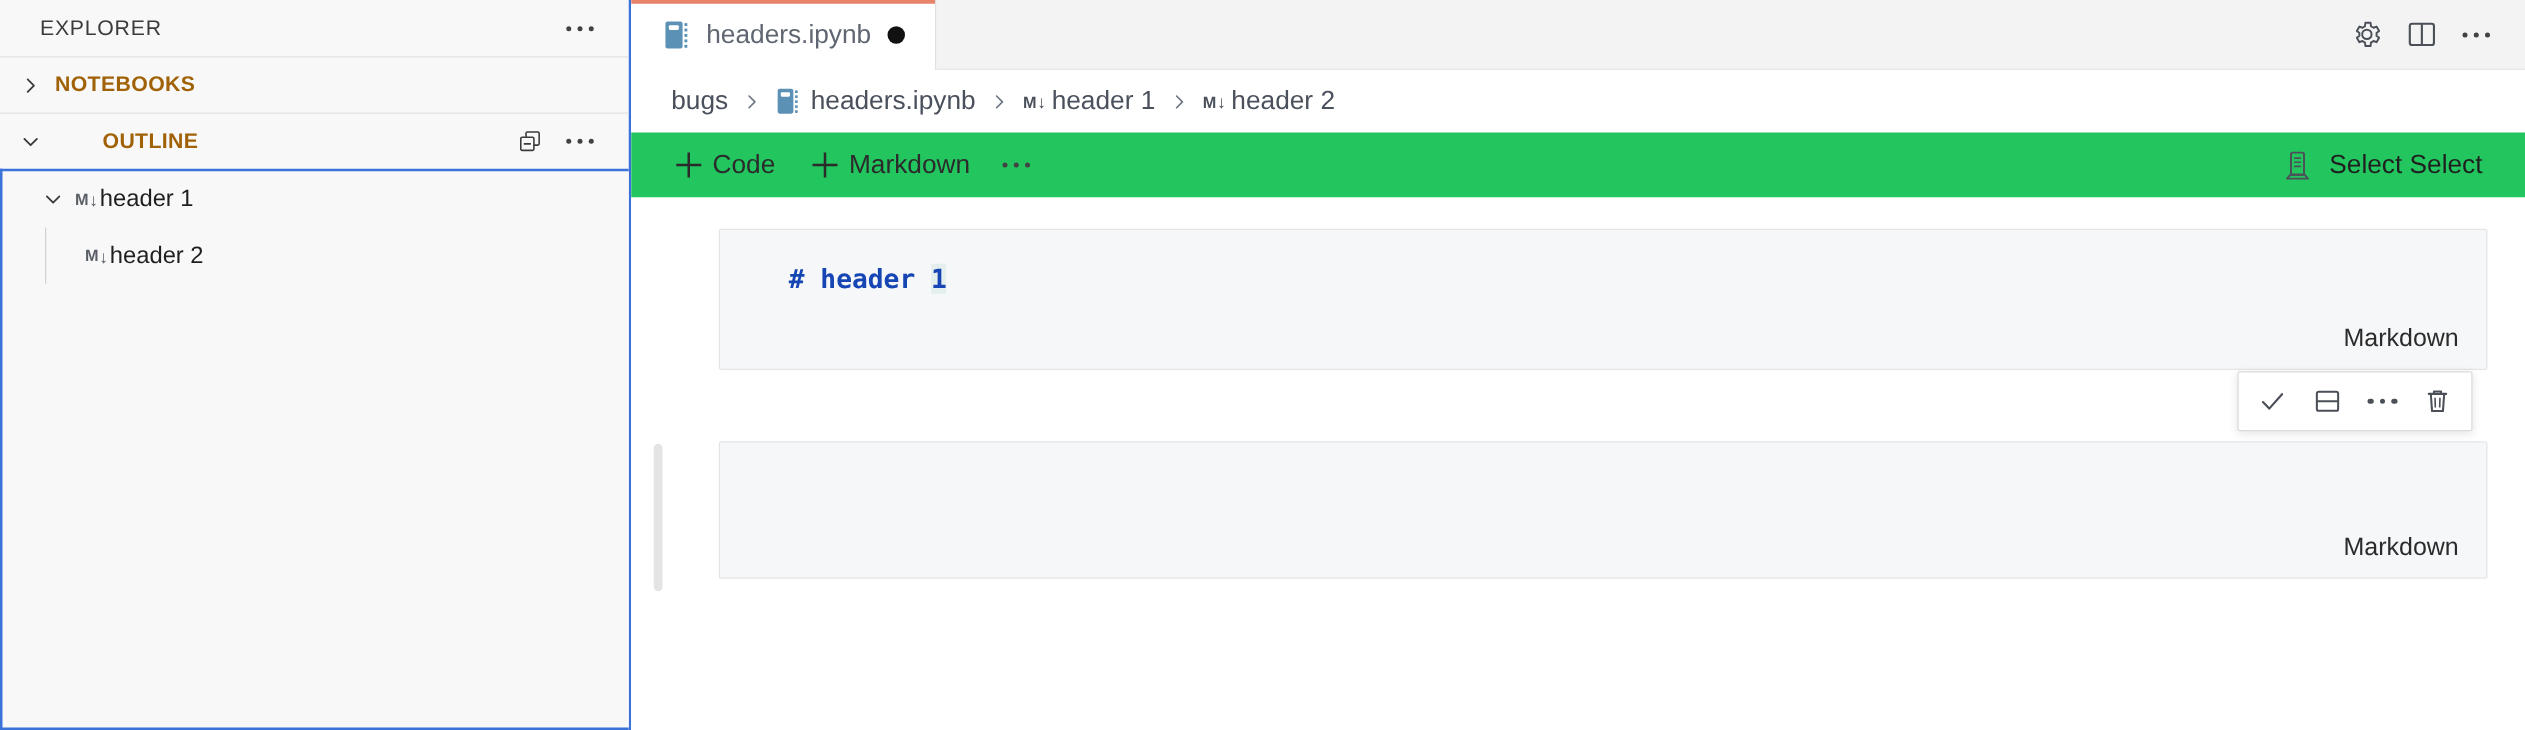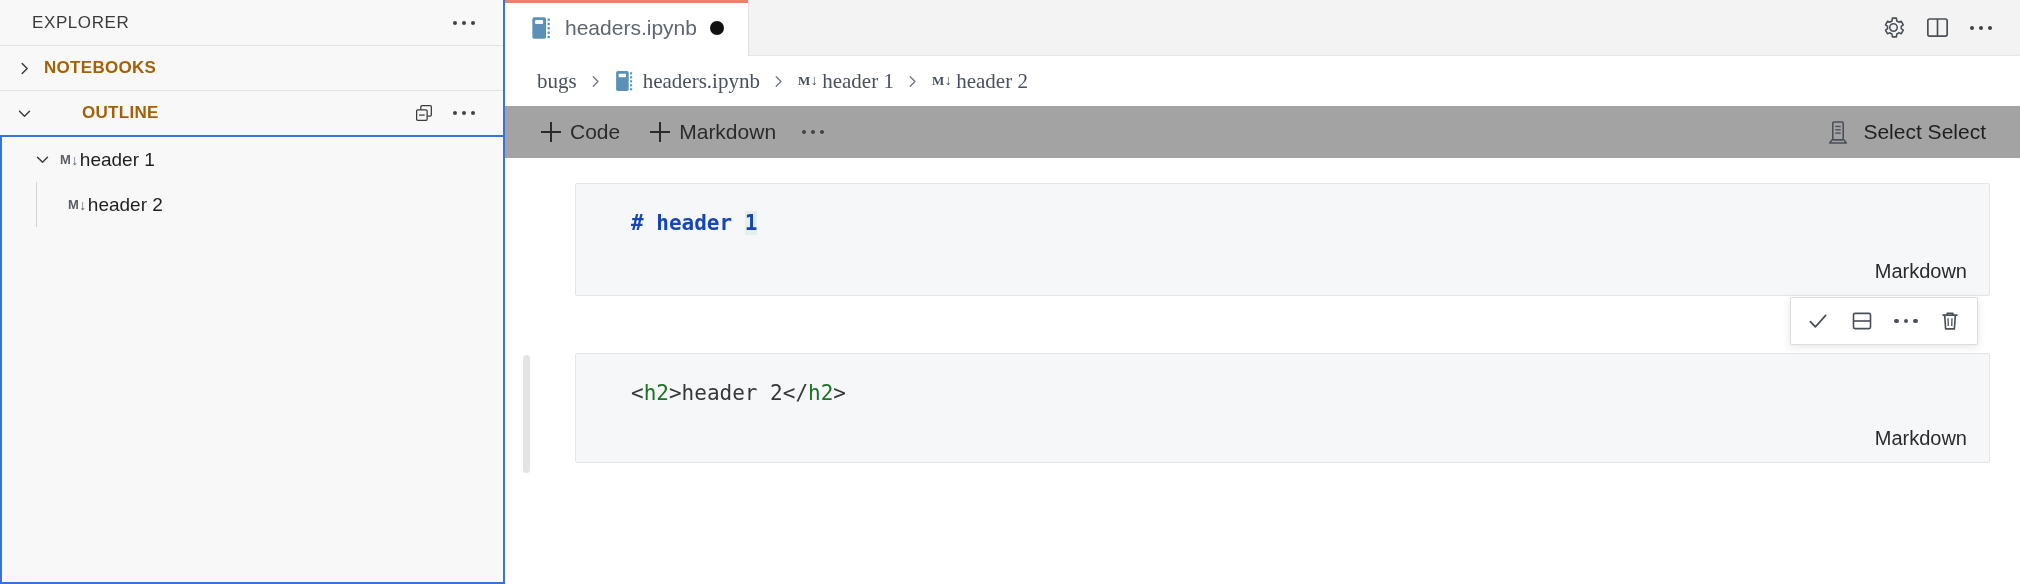--- a/index.html
+++ b/index.html
@@ -115,32 +115,31 @@
     height: 50px; flex: 0 0 50px;
     display: flex; align-items: center;
     padding: 0 0 0 26px;
     gap: 0px; background: #fff;
     font-size: 21px; color: #4a515c;
   }
   .crumb {
     display: inline-flex; align-items: center; gap: 9px;
     padding: 2px 6px; border-radius: 3px; cursor: pointer;
     white-space: nowrap;
-    font-family: Liberation Serif, serif;
   }
   .crumb-sep {
     display: inline-flex; align-items: center; justify-content: center;
     width: 26px; color: #6d7580;
   }
 
   #cell-toolbar {
     height: 52px; flex: 0 0 52px;
     display: flex; align-items: center;
     padding: 0 22px 0 26px;
-    background: #a3a3a3;
+    background: #22c55e;
     justify-content: space-between;
   }
   .tb-left { display: flex; align-items: center; gap: 10px; }
   .tb-btn {
     display: inline-flex; align-items: center; gap: 9px;
     font-size: 21px; color: #2b2b2b; cursor: pointer;
     padding: 4px 10px; border-radius: 4px;
   }
   .plus-ico {
     position: relative; width: 20px; height: 20px; display: inline-block;
@@ -398,21 +397,20 @@
       <div class="cell-wrap" style="top:0; height:175px;padding-left:48px;">
         <div class="cell-box" style="left:70px; right:30px; top:25px; height:113px;">
           <div class="cell-code md1"><span># header </span><span class="tok-hl">1</span></div>
           <div class="cell-kind">Markdown</div>
         </div>
       </div>
 
       <div class="cell-wrap" style="top:175px; height:185px;">
         <div class="cell-focus-bar" style="top:22px; height:118px;"></div>
         <div class="cell-box" style="left:70px; right:30px; top:20px; height:110px;">
-          <div class="cell-code"><span class="tok-tagbracket">&lt;</span><span class="tok-tagname">h2</span><span class="tok-plain">&gt;header 2&lt;/</span><span class="tok-tagname">h2</span><span class="tok-tagbracket">&gt;</span></div>
           <div class="cell-kind">Markdown</div>
         </div>
 
         <div class="cell-actions" style="right:42px; top:-36px;">
           <span class="ca-btn">
             <svg width="24" height="24" viewBox="0 0 22 22">
               <path d="M4 11.6 8.6 16.4 18 5.8" fill="none" stroke="#4b5058" stroke-width="1.6" stroke-linecap="round" stroke-linejoin="round"></path>
             </svg>
           </span>
           <span class="ca-btn">

